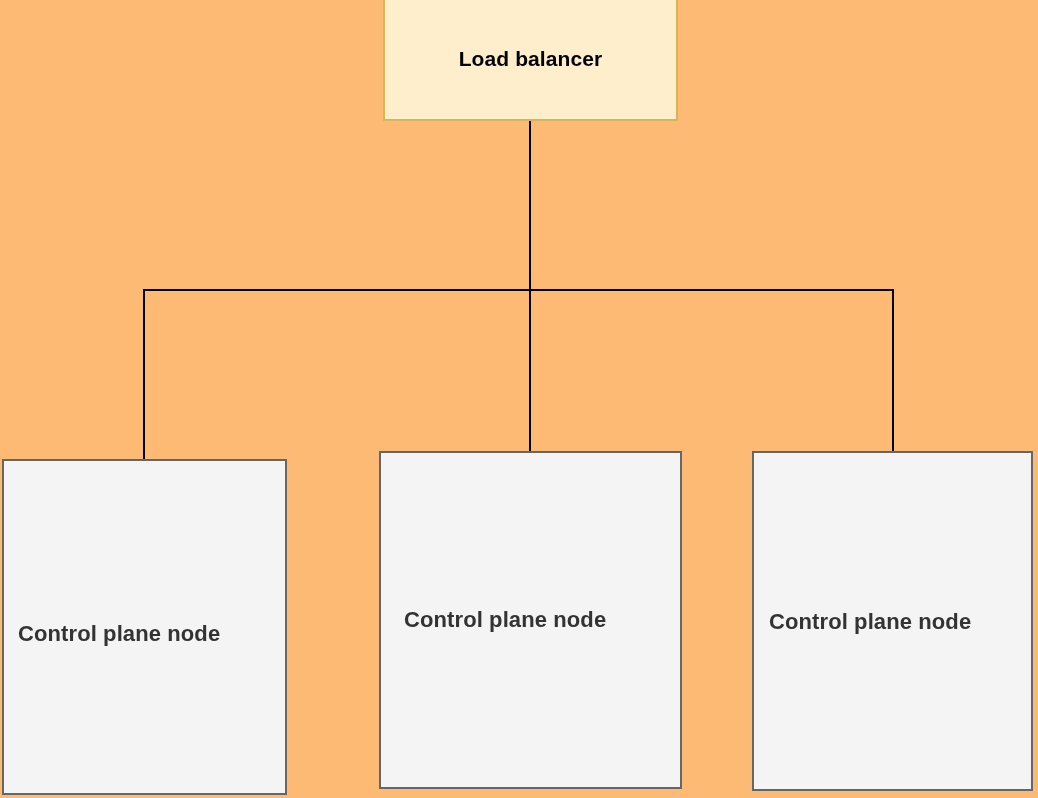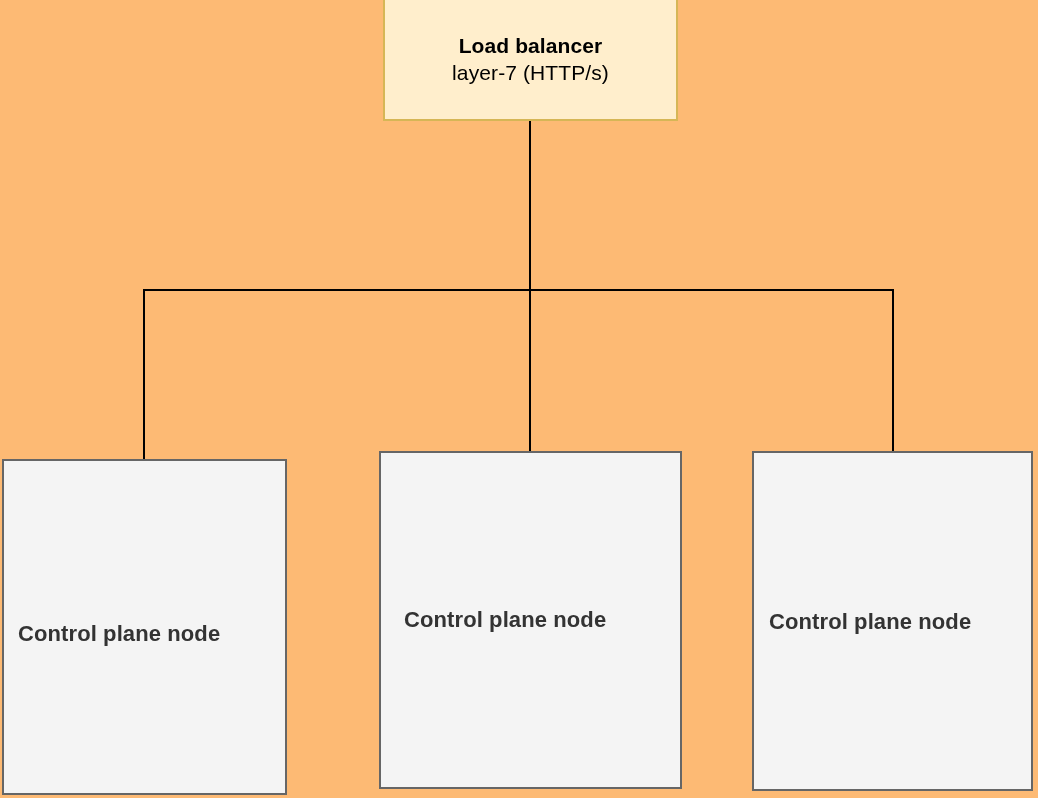--- a/index.html
+++ b/index.html
@@ -100,21 +100,20 @@
 <div id="canvas">
 
   <svg class="edges" viewBox="0 0 1038 798" width="1038" height="798" aria-hidden="true">
     <path d="M 530 121 L 530 290 L 144 290 L 144 459" fill="none" stroke="#000000" stroke-width="2"></path>
     <path d="M 530 121 L 530 451" fill="none" stroke="#000000" stroke-width="2"></path>
     <path d="M 530 121 L 530 290 L 893 290 L 893 451" fill="none" stroke="#000000" stroke-width="2"></path>
   </svg>
 
   <div class="node node--lb">
     <div class="lb-title">Load balancer</div>
-    <div class="lb-subtitle">layer-7 (HTTP/s)</div>
   </div>
 
   <div class="node node--cp node--cp1">
     <div class="cp-label">Control plane node</div>
   </div>
 
   <div class="node node--cp node--cp2">
     <div class="cp-label">Control plane node</div>
   </div>
 

